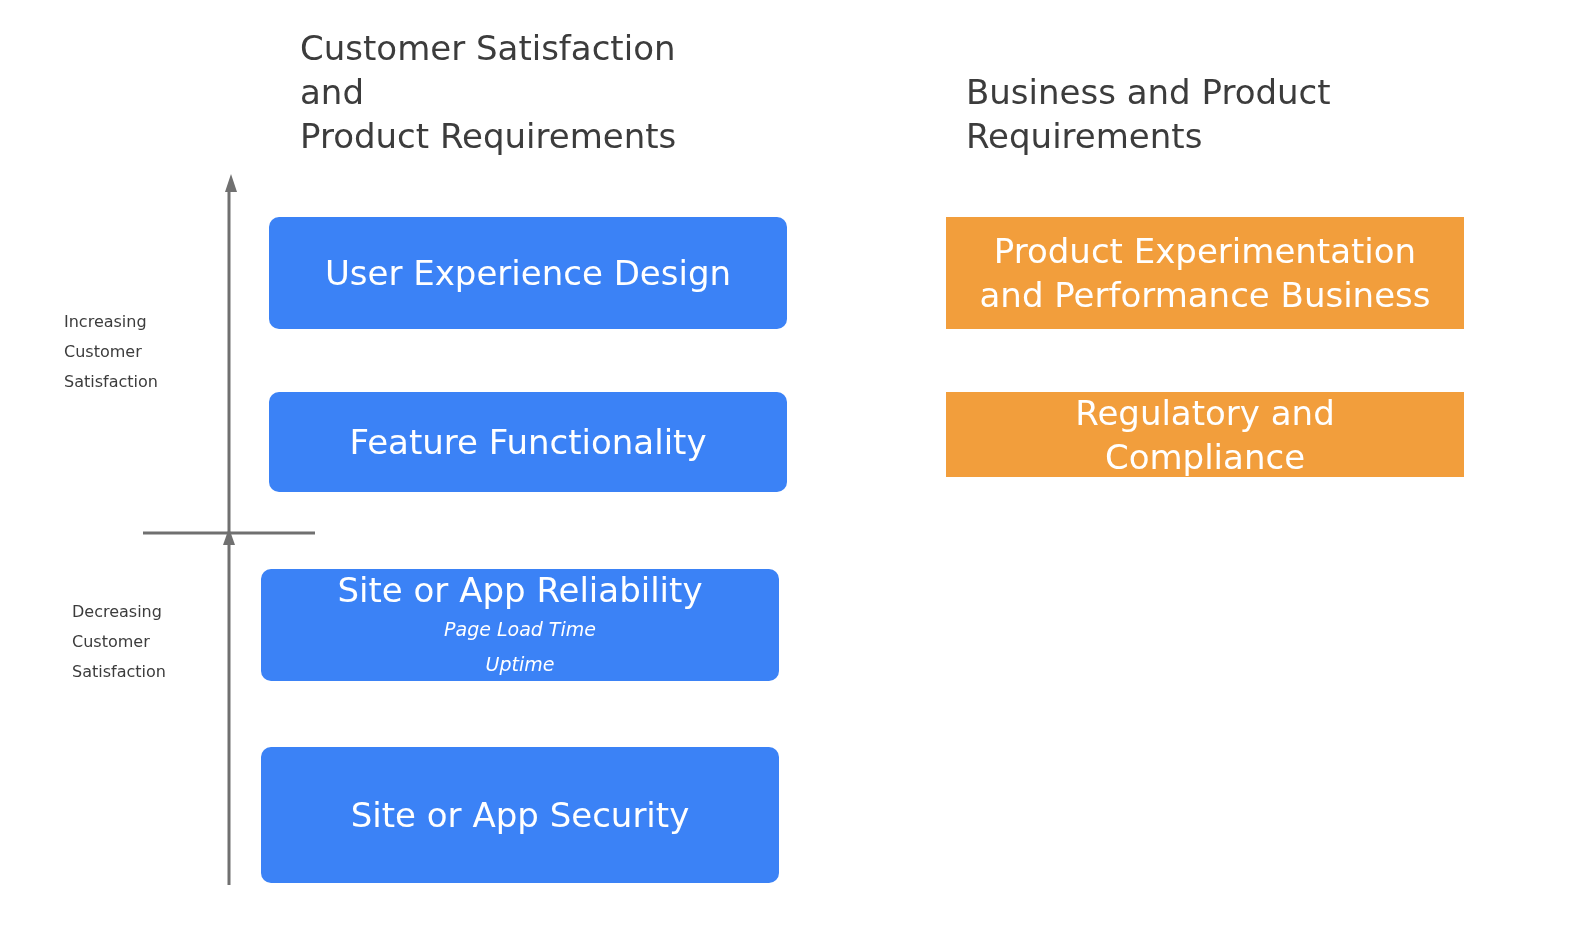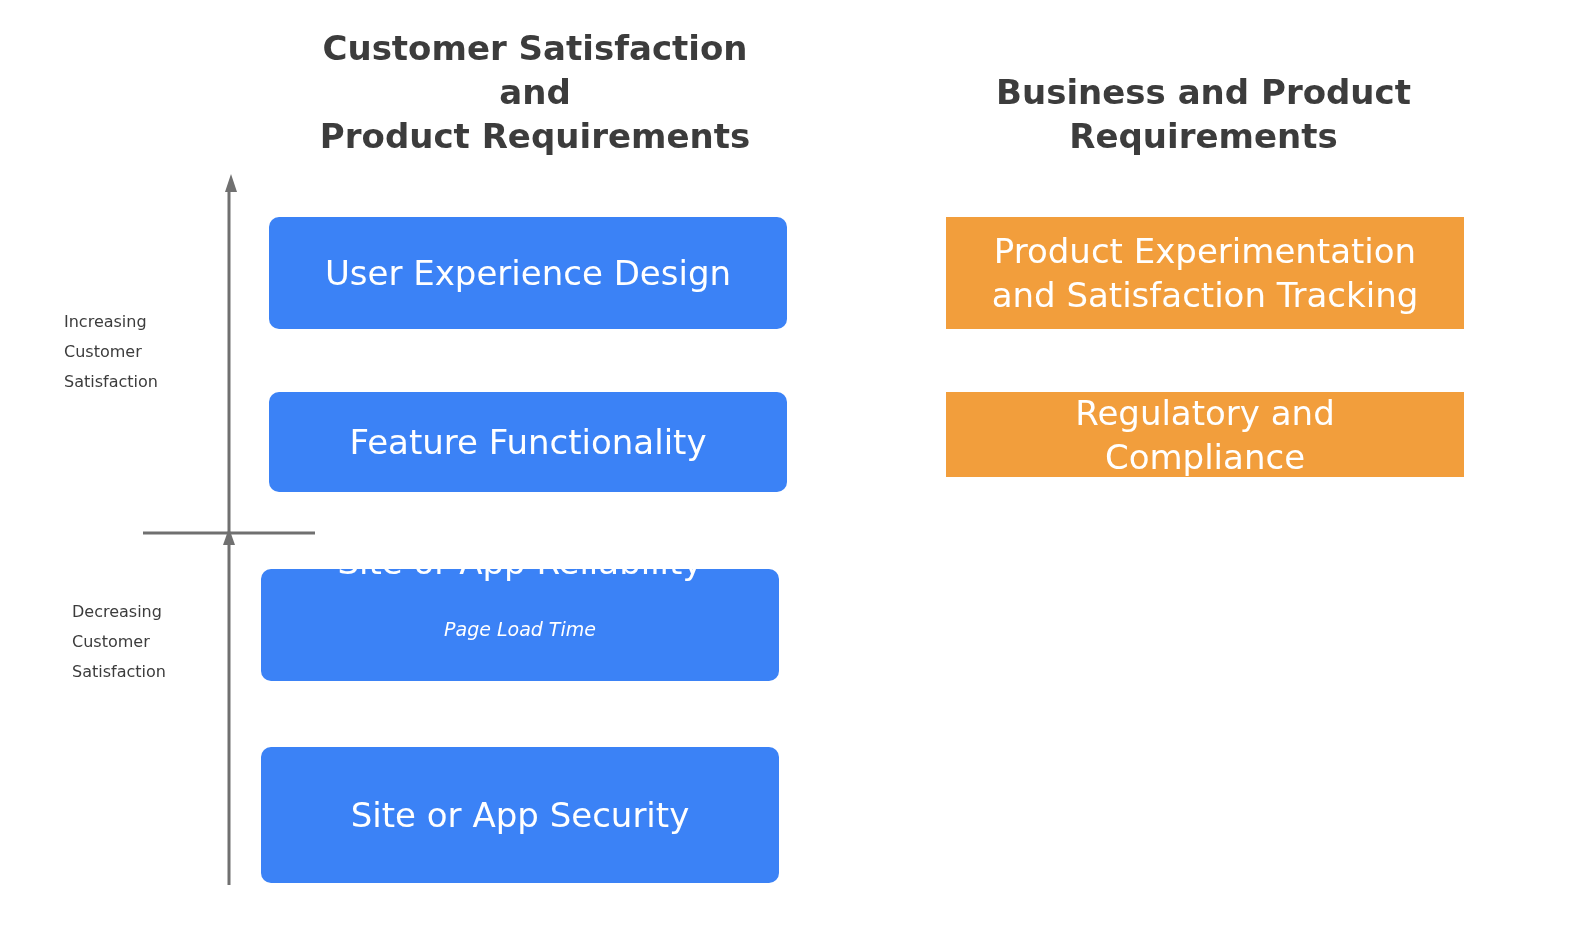--- a/index.html
+++ b/index.html
@@ -1,17 +1,17 @@
 <!DOCTYPE html>
 <html><head>
 <meta charset="utf-8">
 <style>
   html, body { margin: 0; padding: 0; background: #ffffff; }
   body { width: 1592px; height: 944px; position: relative; overflow: hidden; font-family: "DejaVu Sans", "Liberation Sans", sans-serif; }
-  .heading { position: absolute; text-align: center; color: #3c3c3c; font-weight: bold; font-size: 34px; line-height: 44px; white-space: pre-line; }
+  .heading { position: absolute; text-align: left; color: #3c3c3c; font-weight: normal; font-size: 34px; line-height: 44px; white-space: pre-line; }
   .box { position: absolute; display: flex; flex-direction: column; align-items: center; justify-content: center; color: #ffffff; text-align: center; box-sizing: border-box; }
   .box.blue { background: #3b82f6; border-radius: 10px; }
   .box.orange { background: #f29e3c; }
   .box .title { font-size: 34px; line-height: 44px; white-space: pre-line; }
   .box .sub { font-size: 19px; line-height: 35px; font-style: italic; }
   .axis-label { position: absolute; color: #3c3c3c; font-size: 16px; line-height: 30px; white-space: pre-line; }
   svg.axes { position: absolute; left: 0; top: 0; }
 </style>
 </head>
 <body>
@@ -35,29 +35,29 @@
 <div class="axis-label" style="left:72px; top:597px;">Decreasing
 Customer
 Satisfaction</div>
 
 <div class="box blue" style="left:269px; top:217px; width:518px; height:112px;">
   <span class="title">User Experience Design</span>
 </div>
 <div class="box blue" style="left:269px; top:392px; width:518px; height:100px;">
   <span class="title">Feature Functionality</span>
 </div>
-<div class="box blue" style="left:261px; top:569px; width:518px; height:112px;gap:28px;">
+<div class="box blue" style="left:261px; top:569px; width:518px; height:112px;">
   <span class="title">Site or App Reliability</span>
   <span class="sub">Page Load Time</span>
   <span class="sub">Uptime</span>
 </div>
 <div class="box blue" style="left:261px; top:747px; width:518px; height:136px;">
   <span class="title">Site or App Security</span>
 </div>
 
 <div class="box orange" style="left:946px; top:217px; width:518px; height:112px;">
   <span class="title">Product Experimentation
-and Satisfaction Tracking</span>
+and Performance Business</span>
 </div>
 <div class="box orange" style="left:946px; top:392px; width:518px; height:85px;">
   <span class="title">Regulatory and
 Compliance</span>
 </div>
 
 </body></html>

